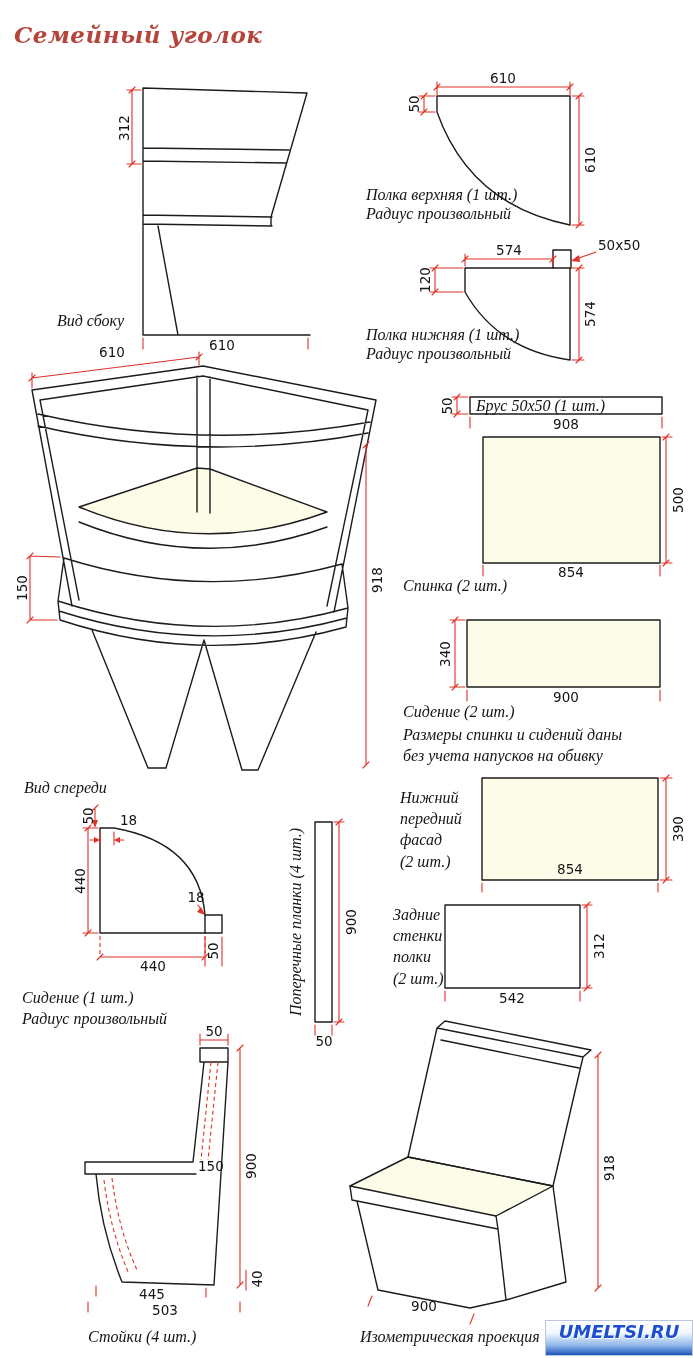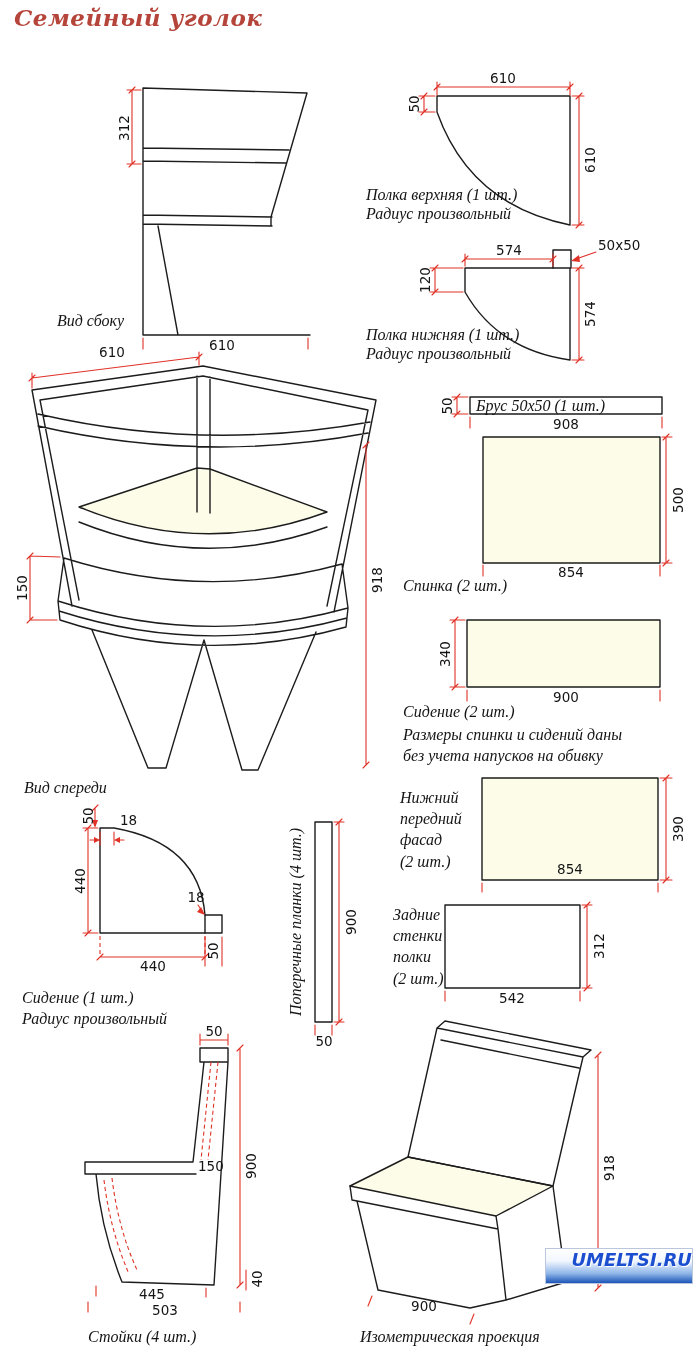--- a/index.html
+++ b/index.html
@@ -1,33 +1,33 @@
 <!DOCTYPE html>
 <html><head>
 <meta charset="utf-8">
 <style>
   html,body { margin:0; padding:0; background:#ffffff; }
   #sheet-wrap { position:relative; width:693px; height:1358px; background:#ffffff; overflow:hidden;
                 font-family:"Liberation Sans",sans-serif; }
-  #page-title { position:absolute; left:14px; top:4px;
+  #page-title { position:absolute; left:14px; top:21px;
                 font-family:"DejaVu Serif",serif; font-style:italic; font-weight:bold;
                 font-size:23px; color:#b5443a; letter-spacing:0.5px; }
   svg { position:absolute; left:0; top:0; }
   .k  { stroke:#1c1c1c; stroke-width:1.4; fill:none; stroke-linejoin:round; stroke-linecap:round; }
   .kf { stroke:#1c1c1c; stroke-width:1.4; fill:#fdfce8; stroke-linejoin:round; }
   .kw { stroke:#1c1c1c; stroke-width:1.4; fill:#ffffff; stroke-linejoin:round; }
   .r  { stroke:#e03227; stroke-width:1.1; fill:none; stroke-linecap:round; }
   .rd { stroke:#e03227; stroke-width:1.1; fill:none; stroke-dasharray:4 3; }
   .rh { fill:#e03227; stroke:none; }
   .num { font:13.5px "DejaVu Sans",sans-serif; fill:#141414; }
   .lbl { font:italic 16px "Liberation Serif",serif; fill:#141414; }
-  #watermark { position:absolute; left:545px; top:1248px; width:146px; height:34px;
+  #watermark { position:absolute; left:545px; top:1320px; width:146px; height:34px;
                border:1px solid #b9c6dd;
                background:linear-gradient(180deg,#ffffff 0%,#f2f7ff 35%,#8fb6e8 72%,#1b55b8 100%);
-               display:flex; align-items:flex-start; justify-content:flex-end; }
+               display:flex; align-items:flex-start; justify-content:center; }
   #watermark span { font-family:"DejaVu Sans",sans-serif; font-style:italic; font-weight:bold;
                     font-size:18px; color:#1c4fd0; line-height:22px; text-shadow:1px 1px 0 #ffffff; }
 </style>
 </head>
 <body>
 
 <div id="sheet-wrap">
 
   <div id="page-title">Семейный уголок</div>
 

